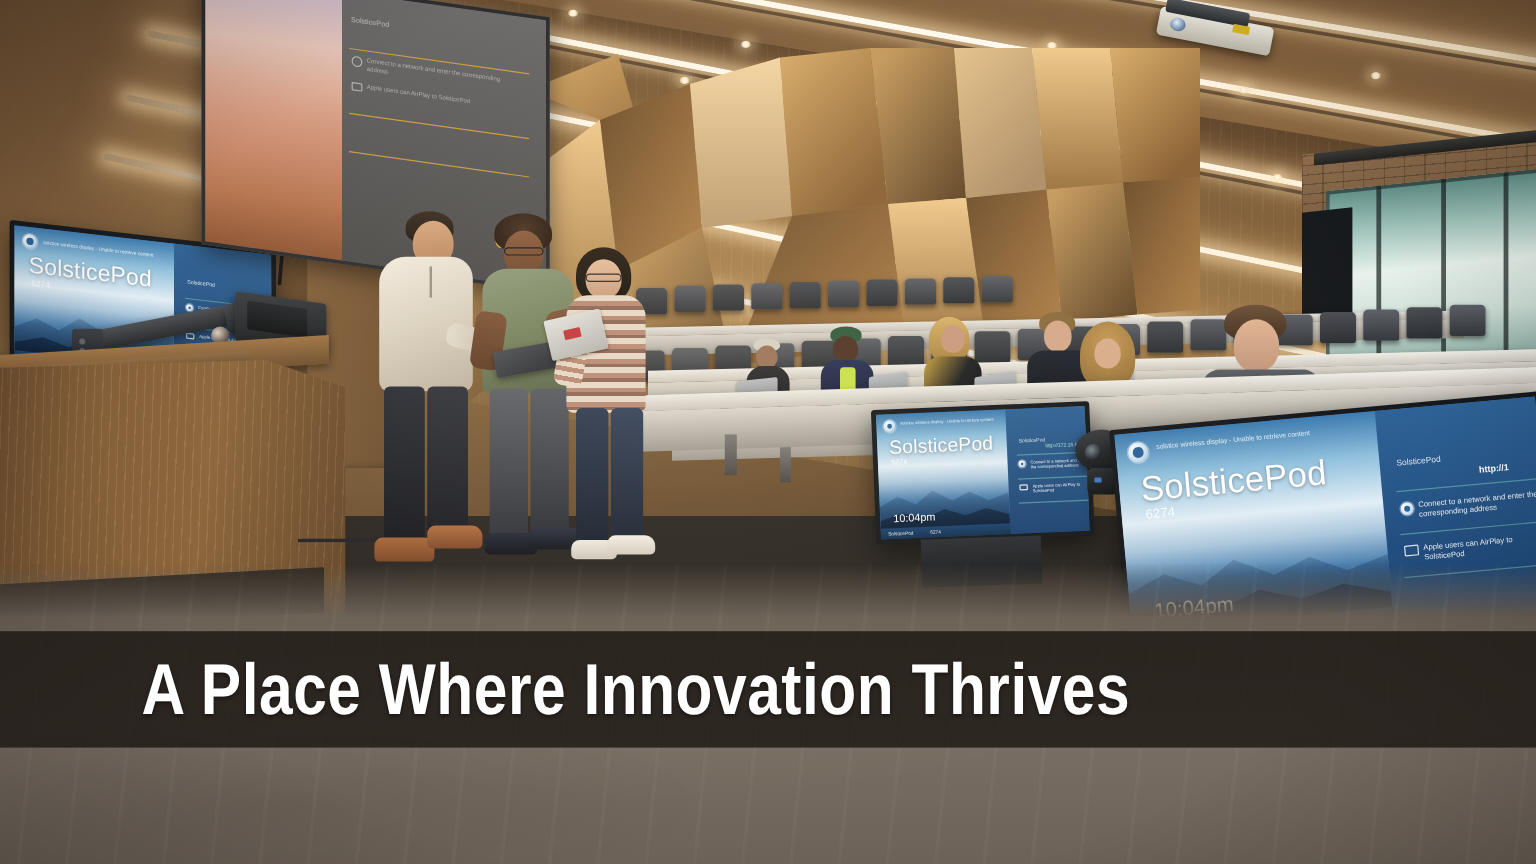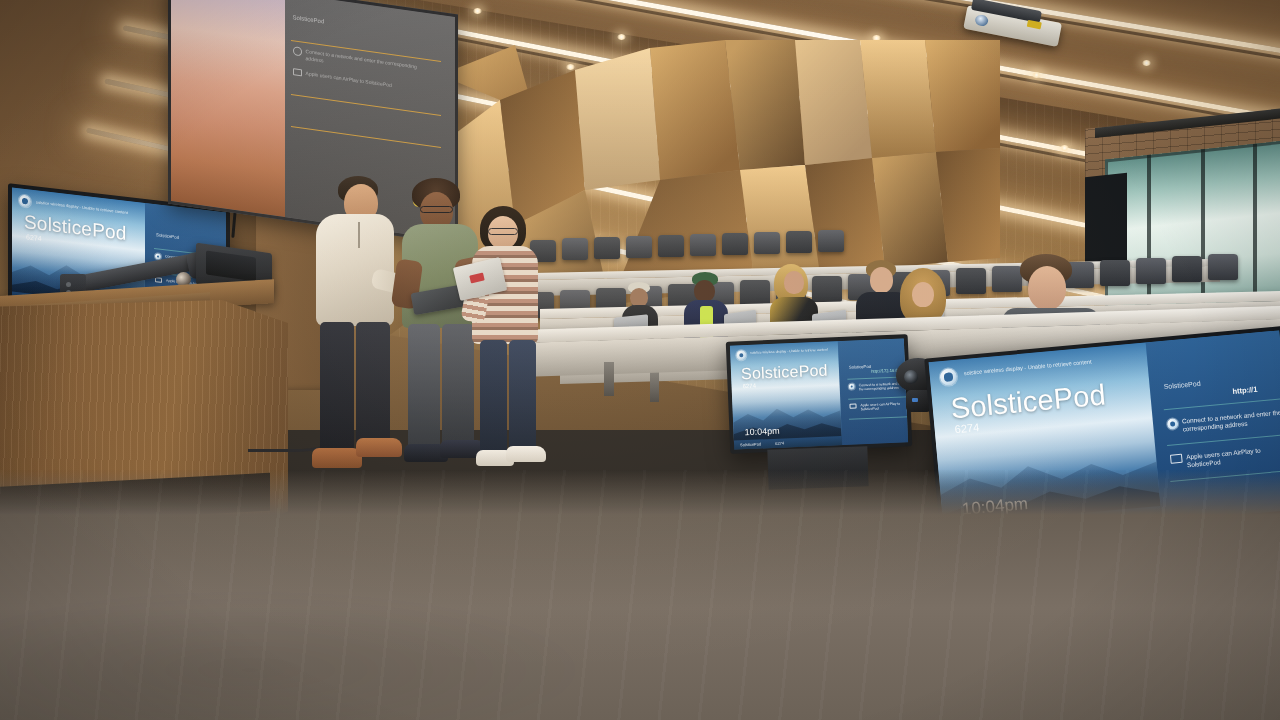--- a/index.html
+++ b/index.html
@@ -633,14 +633,17 @@
     <div class="abs" style="left:0;top:470px;width:1280px;height:250px;
                 background:linear-gradient(180deg,rgba(90,82,72,0) 0%,#6b6156 18%,#7c7166 55%,#6e6459 100%);
                 z-index:3;"></div>
     <div class="abs" style="left:0;top:470px;width:1280px;height:250px;z-index:3;opacity:.35;
                 background:repeating-linear-gradient(96deg,rgba(255,255,255,.05) 0 3px,rgba(0,0,0,.04) 3px 40px),
                            radial-gradient(ellipse 500px 120px at 250px 200px,rgba(0,0,0,.25),rgba(0,0,0,0) 70%);"></div>
 
     <div class="grade" style="z-index:4;"></div>
   </div>
 
+  <div id="banner" style="z-index:6;">
+    <div id="banner-title">A Place Where Innovation Thrives</div>
+  </div>
 
 </div>
 
 </body></html>

